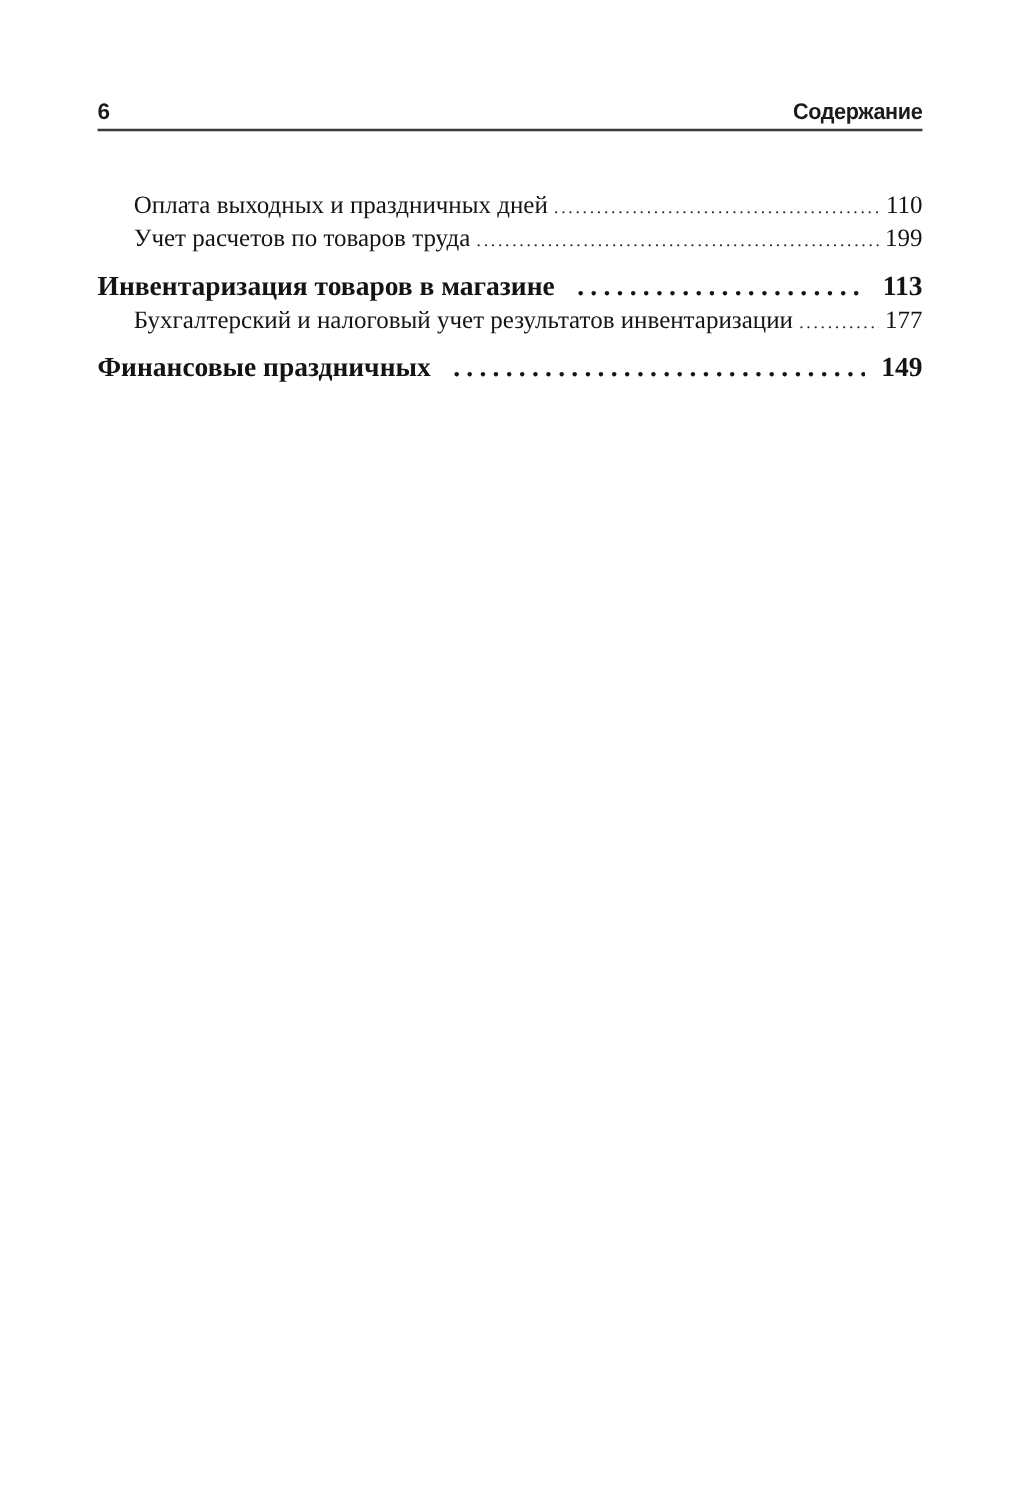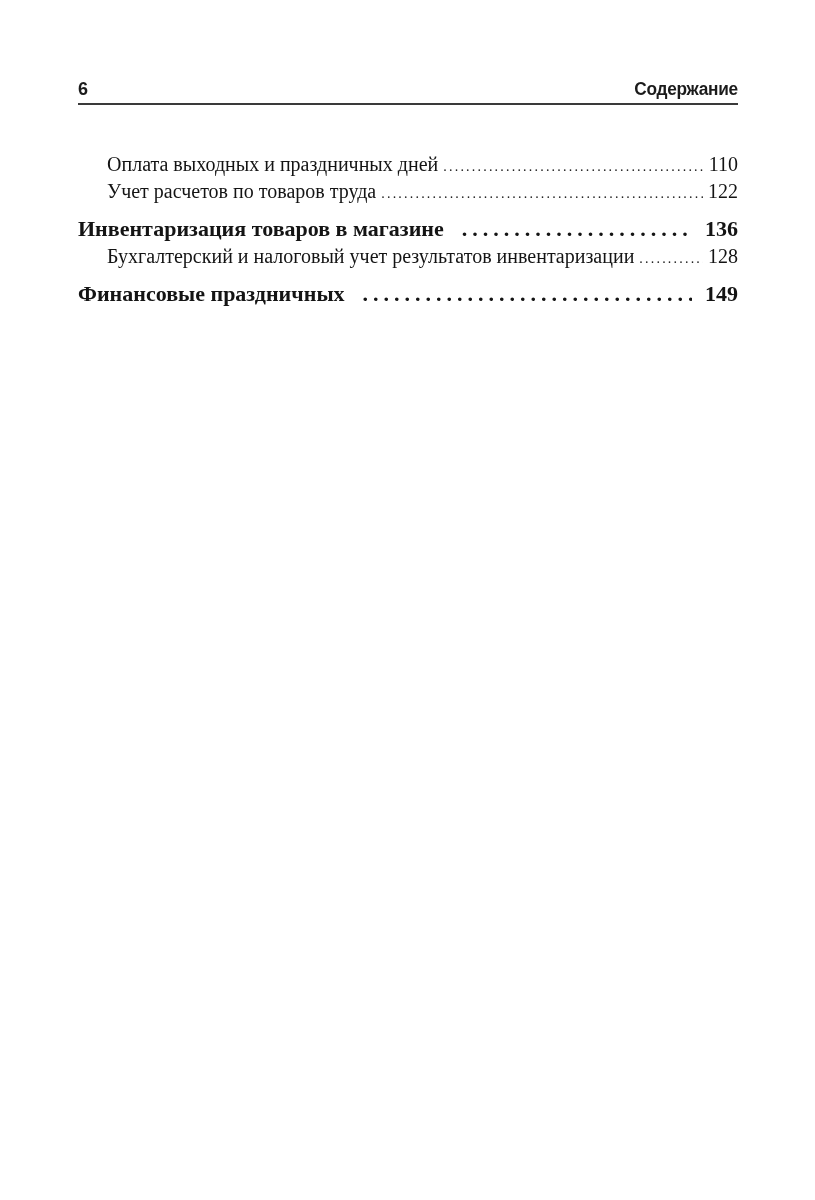--- a/index.html
+++ b/index.html
@@ -110,33 +110,33 @@
 
       <div class="toc-row sub">
         <span class="toc-label">Оплата выходных и праздничных дней</span>
         <span class="toc-leader"></span>
         <span class="toc-page">110</span>
       </div>
 
       <div class="toc-row sub">
         <span class="toc-label">Учет расчетов по товаров труда</span>
         <span class="toc-leader"></span>
-        <span class="toc-page">122</span>
+        <span class="toc-page">199</span>
       </div>
 
       <div class="toc-row chapter">
         <span class="toc-label">Инвентаризация товаров в магазине</span>
         <span class="toc-leader"></span>
-        <span class="toc-page">136</span>
+        <span class="toc-page">113</span>
       </div>
 
       <div class="toc-row sub">
         <span class="toc-label">Бухгалтерский и налоговый учет результатов инвентаризации</span>
         <span class="toc-leader"></span>
-        <span class="toc-page">128</span>
+        <span class="toc-page">177</span>
       </div>
 
       <div class="toc-row chapter">
         <span class="toc-label">Финансовые праздничных</span>
         <span class="toc-leader"></span>
         <span class="toc-page">149</span>
       </div>
 
     </div>
   </div>

